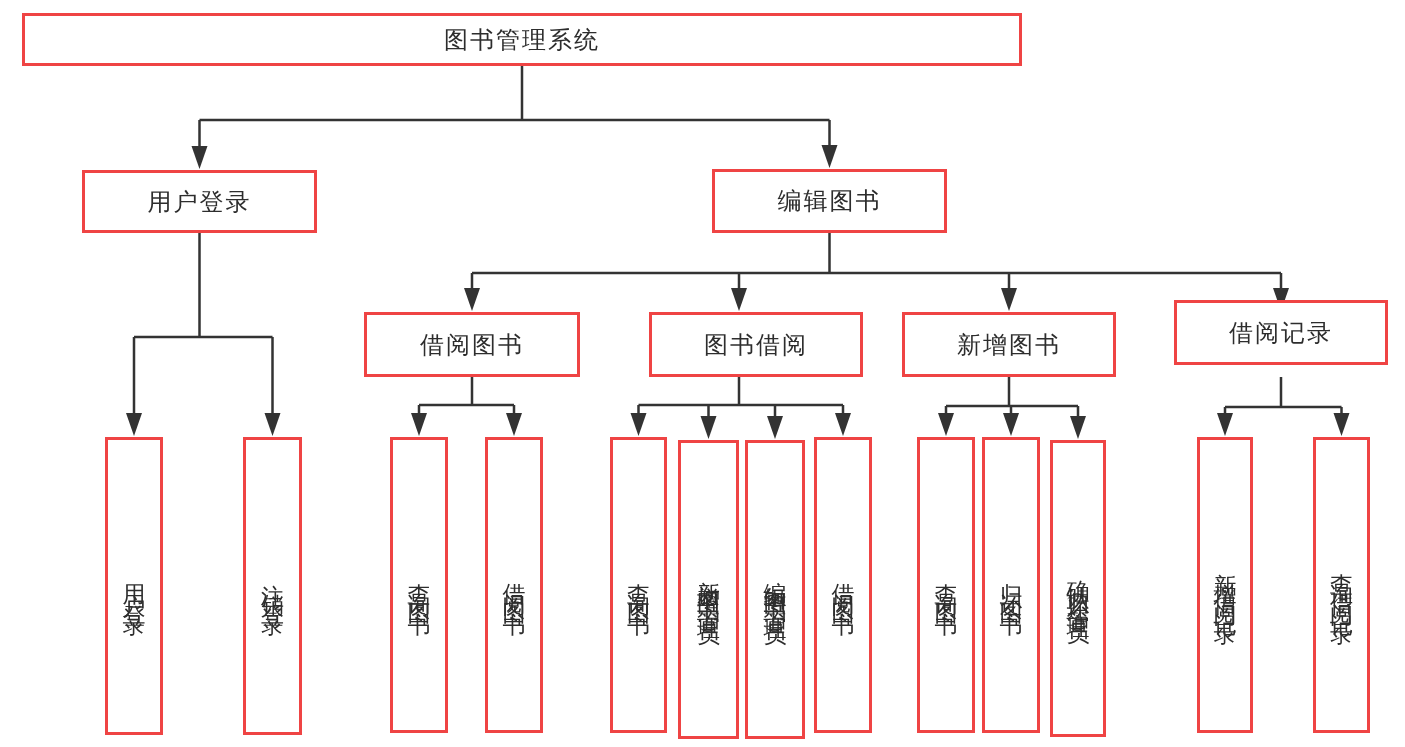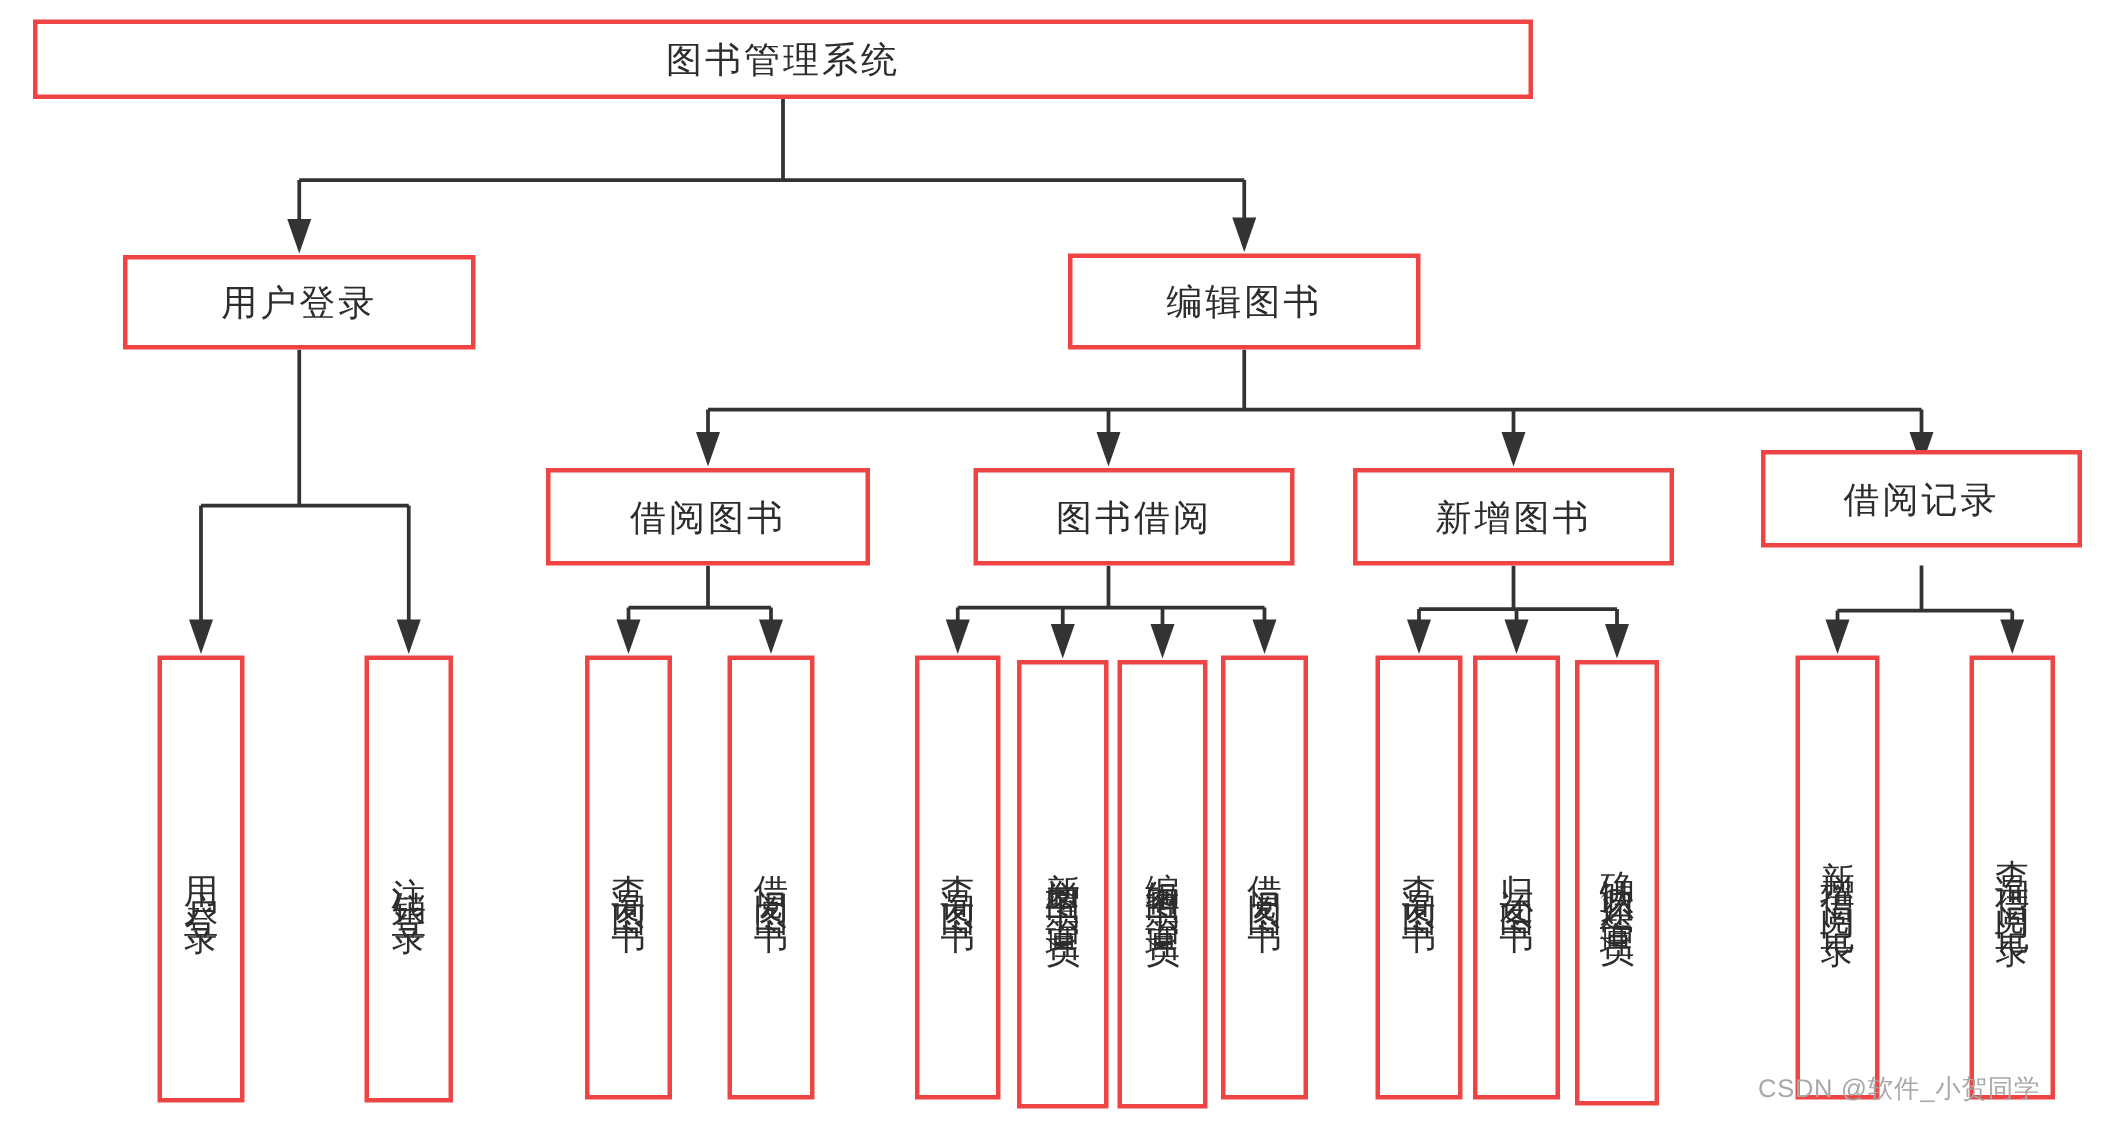--- a/index.html
+++ b/index.html
@@ -135,14 +135,13 @@
       <div class="node v" style="left: 1050px; top: 440px; width: 56px; height: 297px;">
         <span class="lbl tight">确认归还（管理员）</span>
       </div>
       <div class="node v" style="left: 1197px; top: 437px; width: 56px; height: 296px;">
         <span class="lbl">新增借阅记录</span>
       </div>
       <div class="node v" style="left: 1313px; top: 437px; width: 57px; height: 296px;">
         <span class="lbl">查询借阅记录</span>
       </div>
     </div>
-  <div id="watermark">CSDN @软件_小贺同学</div>
 </div>
 
 </body></html>

